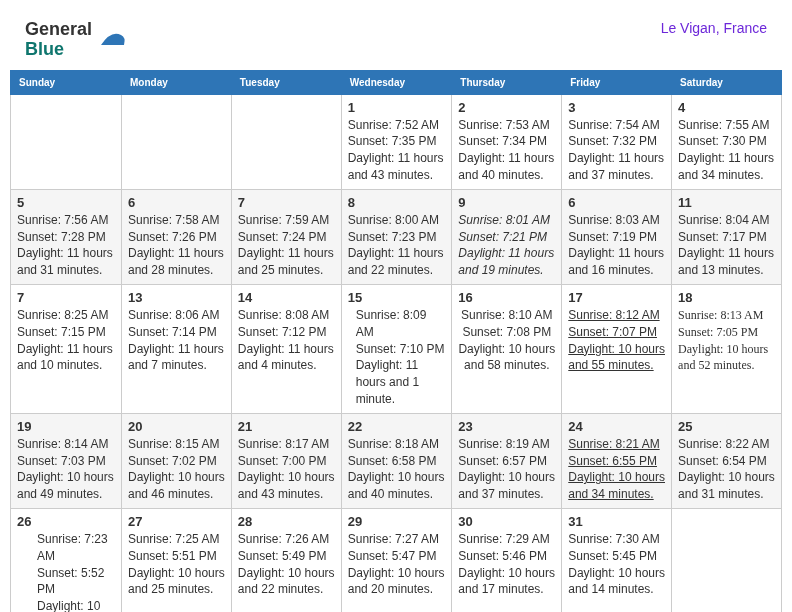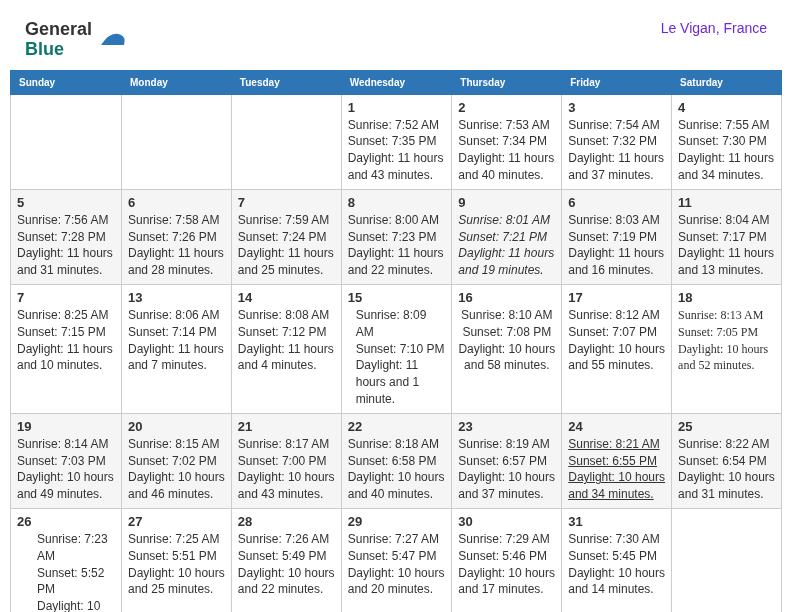--- a/index.html
+++ b/index.html
@@ -218,21 +218,21 @@
 Daylight: 11 hours and 1 minute.</div>
         </td>
         <td>
           <div class="day-number">16</div>
           <div class="day-info" style="white-space: pre-line; text-align: center;">Sunrise: 8:10 AM
 Sunset: 7:08 PM
 Daylight: 10 hours and 58 minutes.</div>
         </td>
         <td>
           <div class="day-number">17</div>
-          <div class="day-info" style="white-space: pre-line;">Sunrise: 8:12 AM
+          <div class="day-info" style="white-space: pre-line; text-decoration: underline;">Sunrise: 8:12 AM
 Sunset: 7:07 PM
 Daylight: 10 hours and 55 minutes.</div>
         </td>
         <td>
           <div class="day-number">18</div>
           <div class="day-info" style="white-space: pre-line; font-family: Liberation Serif, serif;">Sunrise: 8:13 AM
 Sunset: 7:05 PM
 Daylight: 10 hours and 52 minutes.</div>
         </td>
       </tr>

